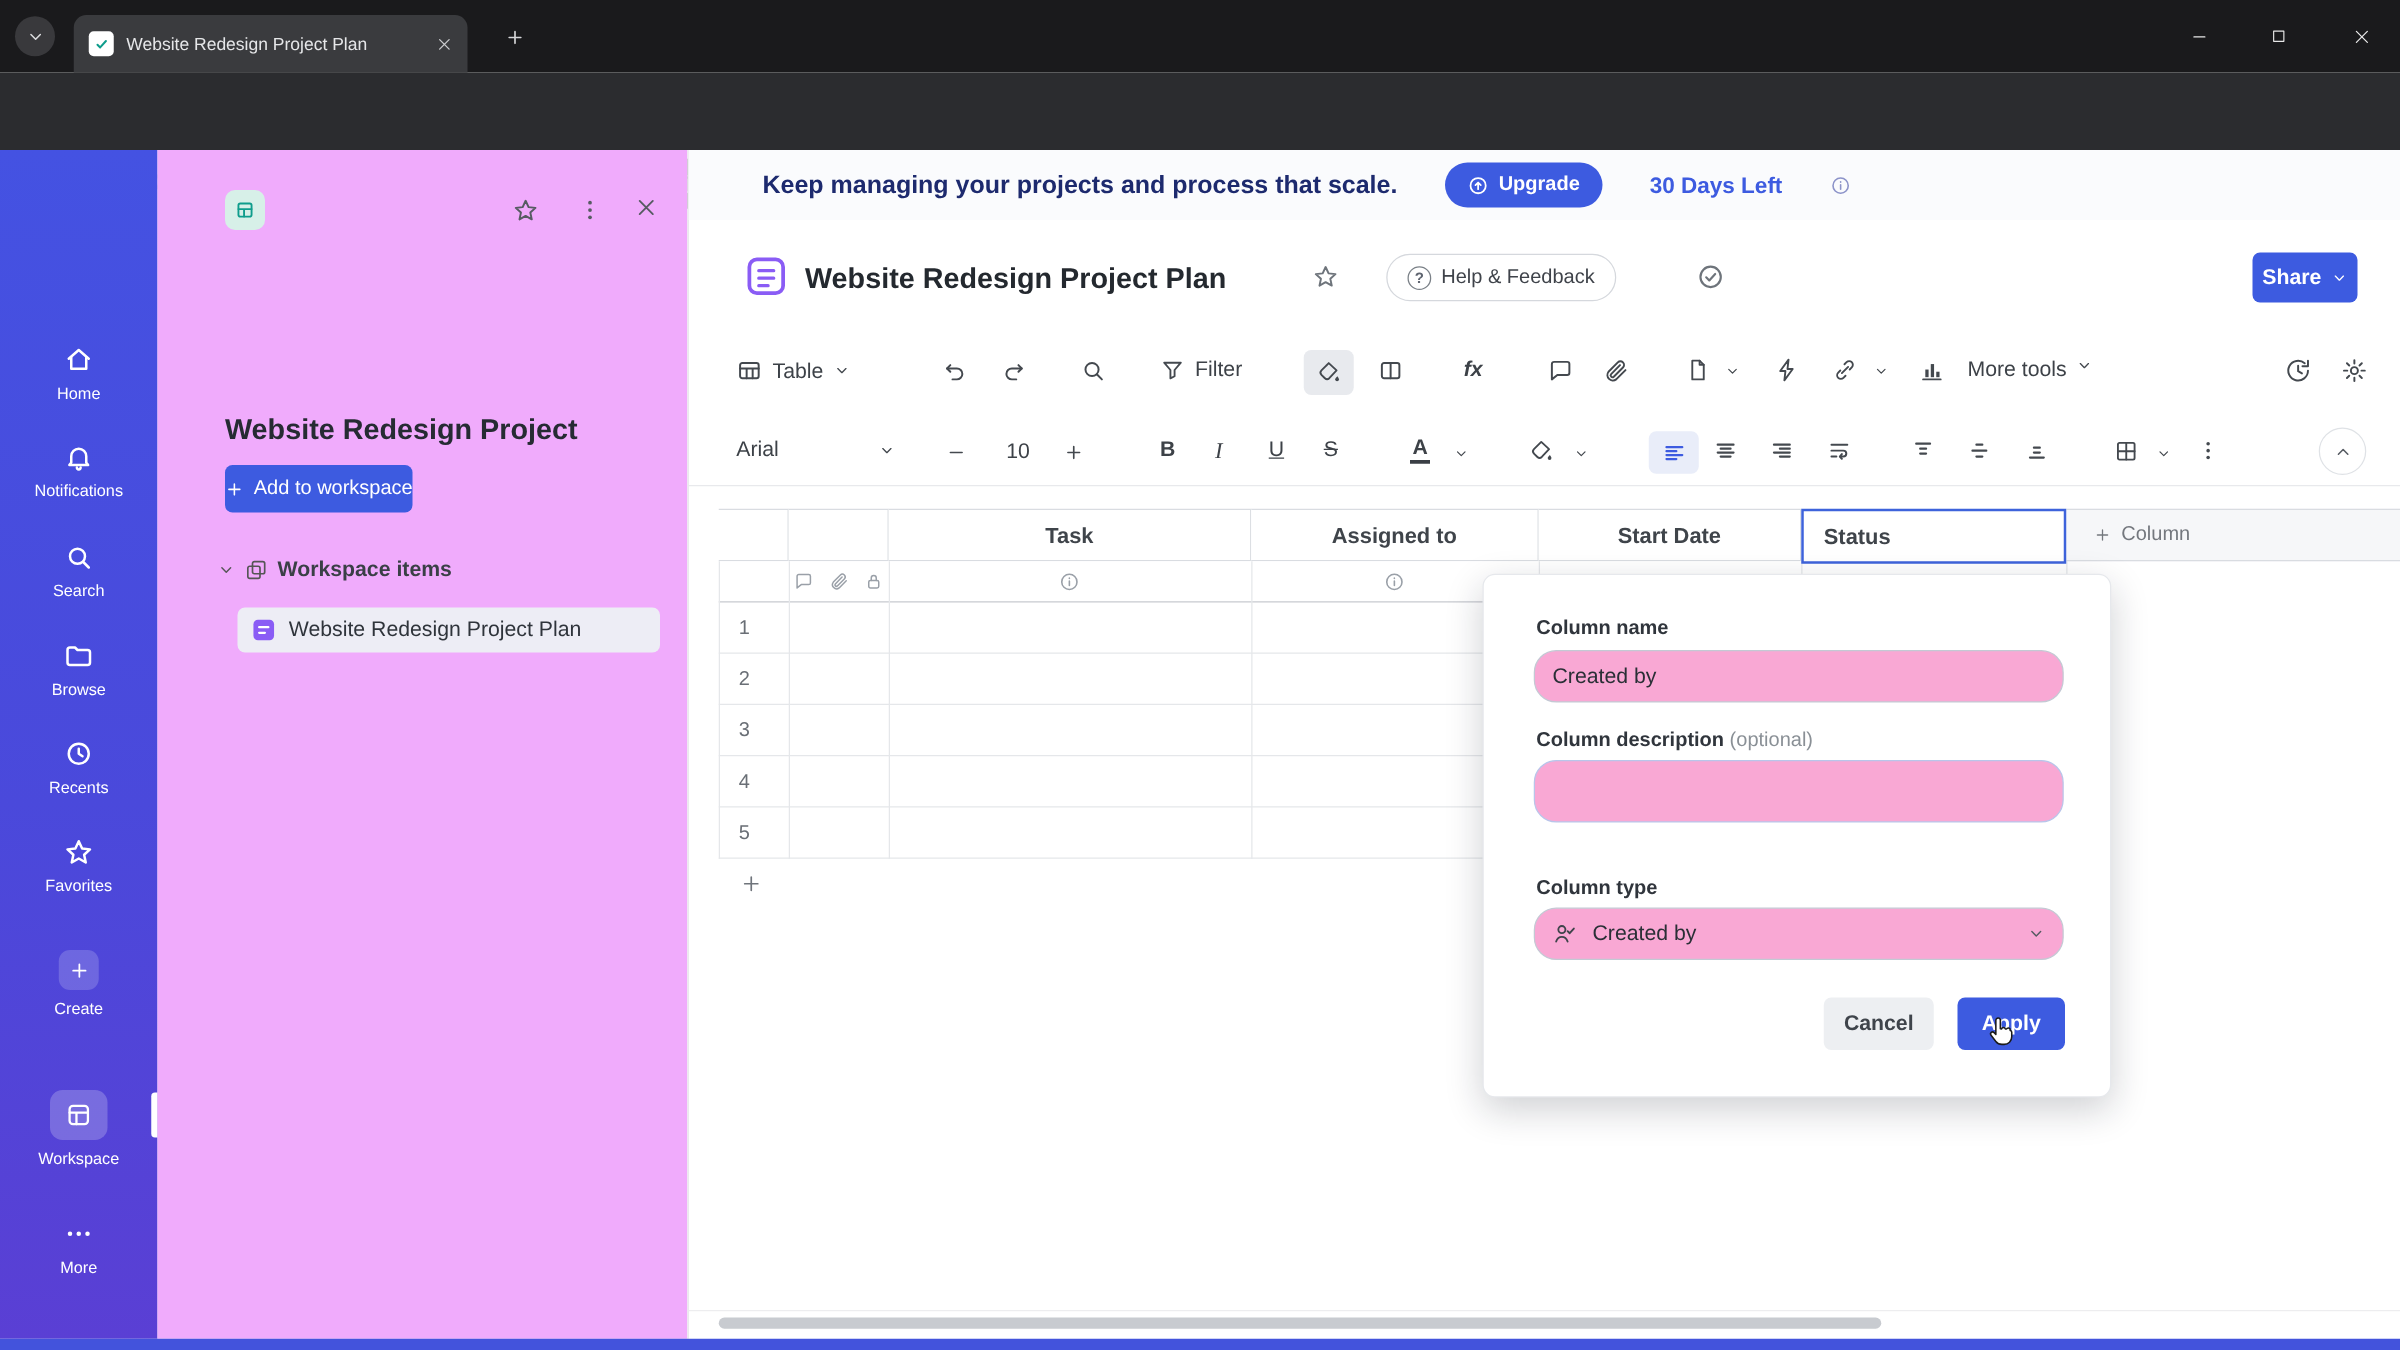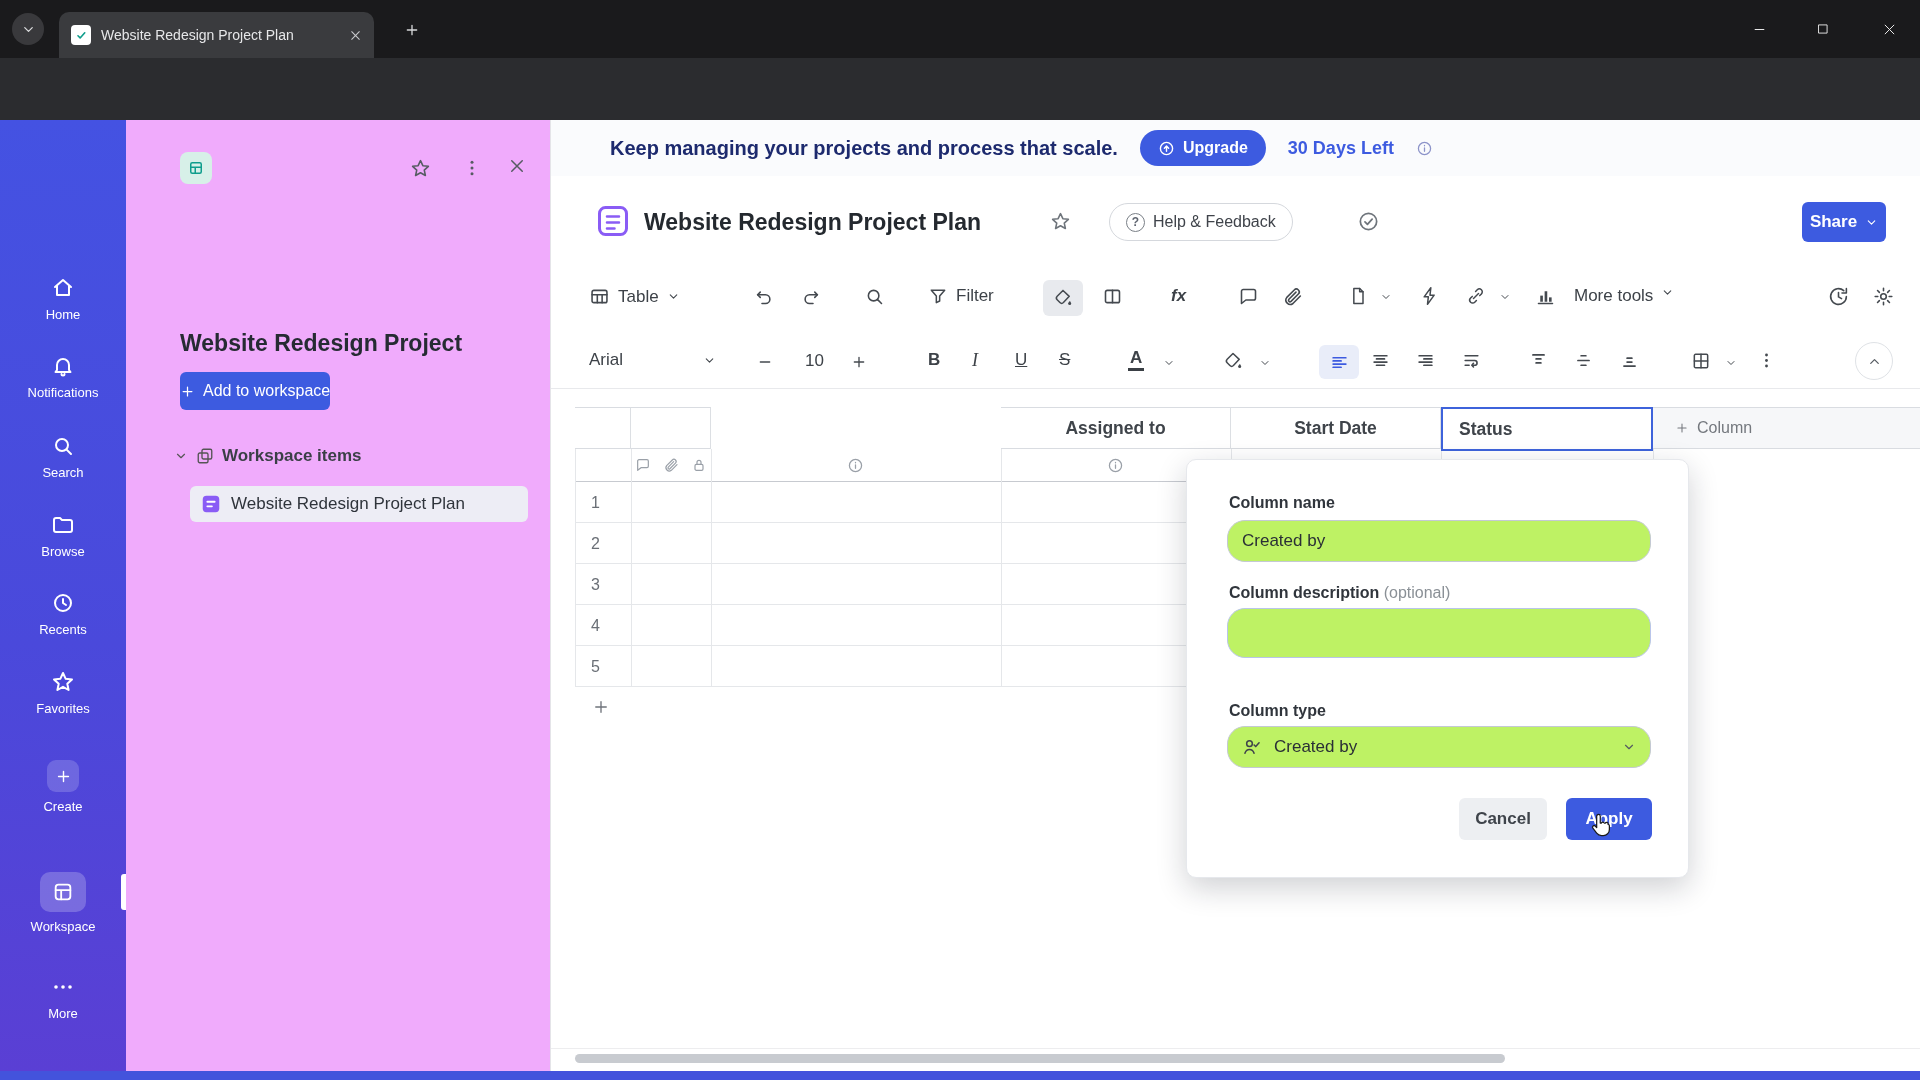--- a/index.html
+++ b/index.html
@@ -27,34 +27,34 @@
   .notch{position:absolute;left:121px;top:754px;width:5px;height:36px;background:#fff;border-radius:3px 0 0 3px}
 
   
   #panel{position:absolute;left:126px;top:120px;width:424px;height:951px;background:#f0abfc}
   #panel .ptitle{position:absolute;left:54px;top:210px;font-size:23px;font-weight:700;color:#262B33}
   .bluebtn{background:#3D5BE0;color:#fff;border:none;border-radius:6px;display:inline-flex;align-items:center;gap:8px;font-family:inherit;cursor:pointer}
   .treeitem{position:absolute;left:64px;top:366px;width:338px;height:36px;background:#EDEDF5;border-radius:6px;display:flex;align-items:center;gap:9px;padding:0 10px;font-size:17px;color:#2F343B}
 
   
   #main{position:absolute;left:550px;top:120px;right:0;bottom:9px;background:#fff;border-left:1px solid #E4E4E8}
-  #banner{position:absolute;left:0;top:0;right:0;height:56px;background:#FAFBFD;display:flex;align-items:center;gap:22px;padding-left:59px}
+  #banner{position:absolute;left:0;top:0;right:0;height:56px;background:#FAFBFD;display:flex;align-items:center;gap:38px;padding-left:59px}
   #banner .msg{font-size:20px;font-weight:700;color:#1D2A6E}
   .pill{display:inline-flex;align-items:center;gap:8px;border-radius:19px}
   .tlab{font-size:17px;color:#3D4248}
   .gbtn{color:#44494F}
   .ghc{top:287px;height:42px;position:absolute;display:flex;align-items:center;justify-content:center;font-weight:700;font-size:17.5px;color:#3F444A;border-top:1px solid #D9DCE1;border-bottom:1px solid #D9DCE1;border-right:1px solid #DCDFE3;background:#fff}
   .vline{position:absolute;top:329px;height:238px;width:1px;background:#E5E7EA}
   .grow{position:absolute;left:24px;width:1078px;height:41px;border-bottom:1px solid #E5E7EA;font-size:16px;color:#6A6F76}
   .grow span{display:inline-block;padding-left:16px;line-height:41px}
 
   
   #popup{position:absolute;left:635px;top:339px;width:503px;height:419px;background:#fff;border:1px solid #E6E8EC;border-radius:10px;box-shadow:0 10px 30px rgba(20,24,40,.20);z-index:40}
   #popup .lab{position:absolute;left:42px;font-size:16px;font-weight:700;color:#30353C}
-  .field{position:absolute;left:40px;width:424px;height:42px;border:1px solid #C4C9D4;border-radius:18px;font-size:17px;color:#2A2F36;font-family:inherit;padding:0 14px;background:#bef264}
+  .field{position:absolute;left:40px;width:424px;height:42px;border:1px solid #C4C9D4;border-radius:18px;font-size:17px;color:#2A2F36;font-family:inherit;padding:0 14px;background:#f9a8d4}
   .dlgbtn{position:absolute;height:42px;border:none;border-radius:6px;font-size:17px;font-weight:700;font-family:inherit;cursor:pointer;display:flex;align-items:center;justify-content:center}
 </style>
 </head>
 <body>
 
 <div id="screen">
 
   <div id="titlebar">
     <div class="abs ic" style="left:12px;top:13px;width:32px;height:32px;border-radius:50%;background:#39393C;color:#DADBDD">
         <svg width="15" height="15" viewBox="0 0 24 24">
@@ -562,20 +562,23 @@
     <div class="abs ic" style="left:1304px;top:222px;width:38px;height:38px;border:1px solid #DFE2E6;border-radius:50%;color:#565B62;background:#fff">
         <svg width="15" height="15" viewBox="0 0 24 24">
           <path d="M6 15l6-6 6 6"></path>
         </svg>
       </div>
 
     <div class="abs" style="left:0;top:268px;right:0;height:1px;background:#E8E9EC"></div>
 
     <div class="ghc" style="left:24px;width:56px"></div>
     <div class="ghc" style="left:80px;width:80px"></div>
+    <div class="ghc" style="left:160px;width:290px">
+        <span>Task</span>
+      </div>
     <div class="ghc" style="left:450px;width:230px">
         <span>Assigned to</span>
       </div>
     <div class="ghc" style="left:680px;width:210px">
         <span>Start Date</span>
       </div>
     <div class="ghc" style="left:890px;width:212px;border:2px solid #3E63DB;justify-content:flex-start;padding-left:16px;z-index:5;height:44px">
         <span>Status</span>
       </div>
     <div class="ghc" style="left:1102px;width:268px;background:#F6F7F9;border-right:none;justify-content:flex-start;padding-left:22px;gap:8px;color:#74787E;font-weight:400;font-size:16px">

